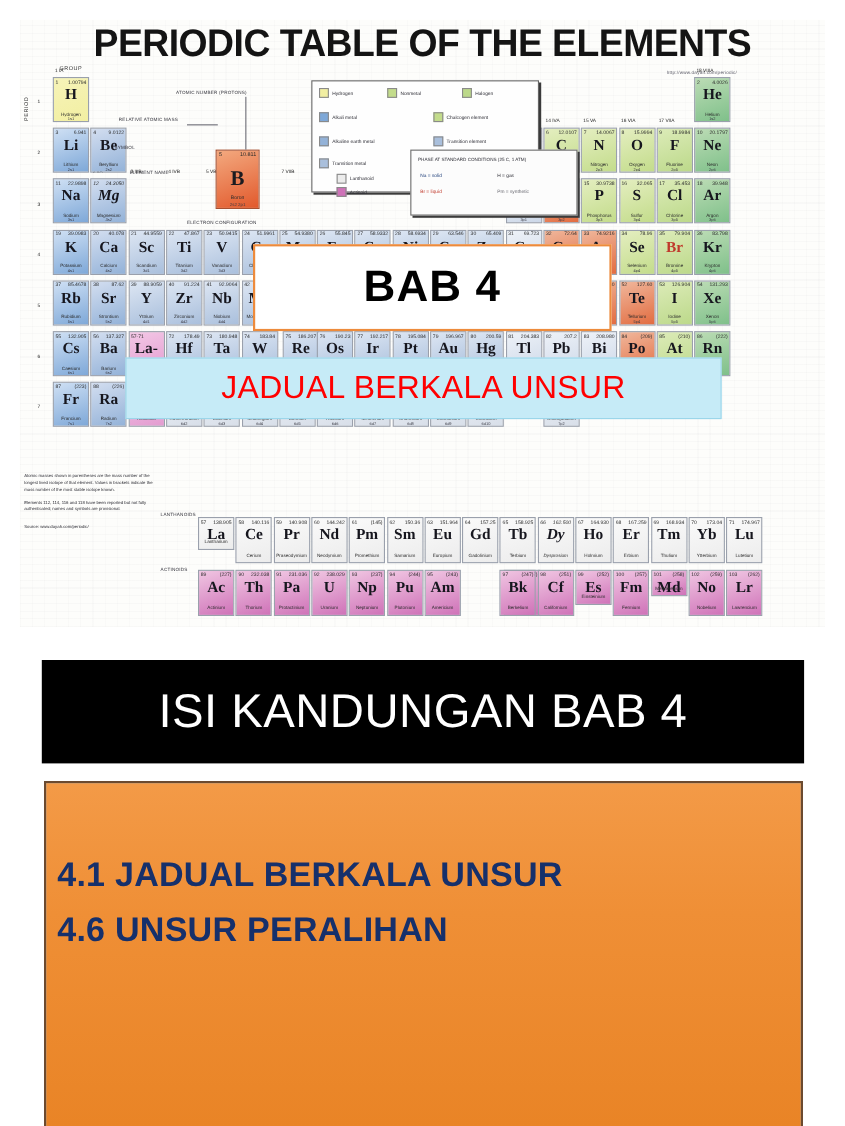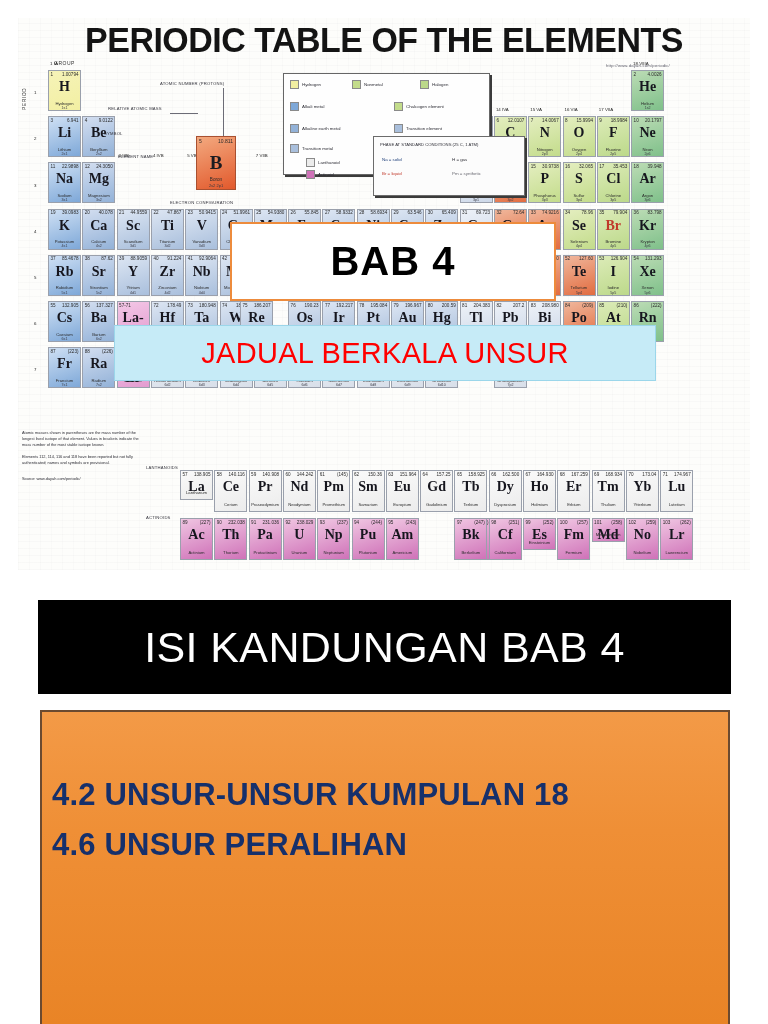--- a/index.html
+++ b/index.html
@@ -391,21 +391,21 @@
         <span class="nm">Neon</span>
         <span class="cfg">2p6</span>
       </div>
       <div class="el c-alk" style="left: 30px; top: 144.4px;">
         <span class="num">11</span>
         <span class="mass">22.9898</span>
         <span class="sym">Na</span>
         <span class="nm">Sodium</span>
         <span class="cfg">3s1</span>
       </div>
-      <div class="el c-alke" style="left: 64.3px; top: 144.4px;">
+      <div class="el c-alke" style="left: 64.3px; top: 144.4px; font-style: italic;">
         <span class="num">12</span>
         <span class="mass">24.3050</span>
         <span class="sym">Mg</span>
         <span class="nm">Magnesium</span>
         <span class="cfg">3s2</span>
       </div>
       <div class="el c-post" style="left: 441.6px; top: 144.4px;">
         <span class="num">13</span>
         <span class="mass">26.9815</span>
         <span class="sym">Al</span>
@@ -734,21 +734,21 @@
         <span class="nm">Tantalum</span>
         <span class="cfg">5d3</span>
       </div>
       <div class="el c-trans" style="left: 201.5px; top: 283px;">
         <span class="num">74</span>
         <span class="mass">183.84</span>
         <span class="sym">W</span>
         <span class="nm">Tungsten</span>
         <span class="cfg">5d4</span>
       </div>
-      <div class="el c-trans" style="left: 222px; top: 283px;">
+      <div class="el c-trans" style="left: 239px; top: 283px;">
         <span class="num">75</span>
         <span class="mass">186.207</span>
         <span class="sym">Re</span>
         <span class="nm">Rhenium</span>
         <span class="cfg">5d5</span>
       </div>
       <div class="el c-trans" style="left: 270.1px; top: 283px;">
         <span class="num">76</span>
         <span class="mass">190.23</span>
         <span class="sym">Os</span>
@@ -966,21 +966,21 @@
         <span class="mass">157.25</span>
         <span class="sym">Gd</span>
         <span class="nm">Gadolinium</span>
       </div>
       <div class="el c-lan" style="left: 436.4px; top: 452px; width: 33px; height: 42px;">
         <span class="num">65</span>
         <span class="mass">158.925</span>
         <span class="sym">Tb</span>
         <span class="nm">Terbium</span>
       </div>
-      <div class="el c-lan" style="left: 470.7px; top: 452px; width: 33px; height: 42px;">
+      <div class="el c-lan" style="left: 470.7px; top: 452px; width: 33px; height: 42px; font-style: italic;">
         <span class="num">66</span>
         <span class="mass">162.500</span>
         <span class="sym">Dy</span>
         <span class="nm">Dysprosium</span>
       </div>
       <div class="el c-lan" style="left: 505px; top: 452px; width: 33px; height: 42px;">
         <span class="num">67</span>
         <span class="mass">164.930</span>
         <span class="sym">Ho</span>
         <span class="nm">Holmium</span>
@@ -1197,16 +1197,16 @@
 <div id="sub-box">
   <span id="sub-text">JADUAL BERKALA UNSUR</span>
 </div>
 
 <div id="isi-bar">
   <span id="isi-text">ISI KANDUNGAN BAB 4</span>
 </div>
 
 <div id="toc-panel">
   <div id="toc-list">
-      <div class="toc-item">4.2 UNSUR-UNSUR KUMPULAN 18</div>
+      <div class="toc-item">4.1 JADUAL BERKALA UNSUR</div>
       <div class="toc-item">4.6 UNSUR PERALIHAN</div>
     </div>
 </div>
 
 </body></html>

